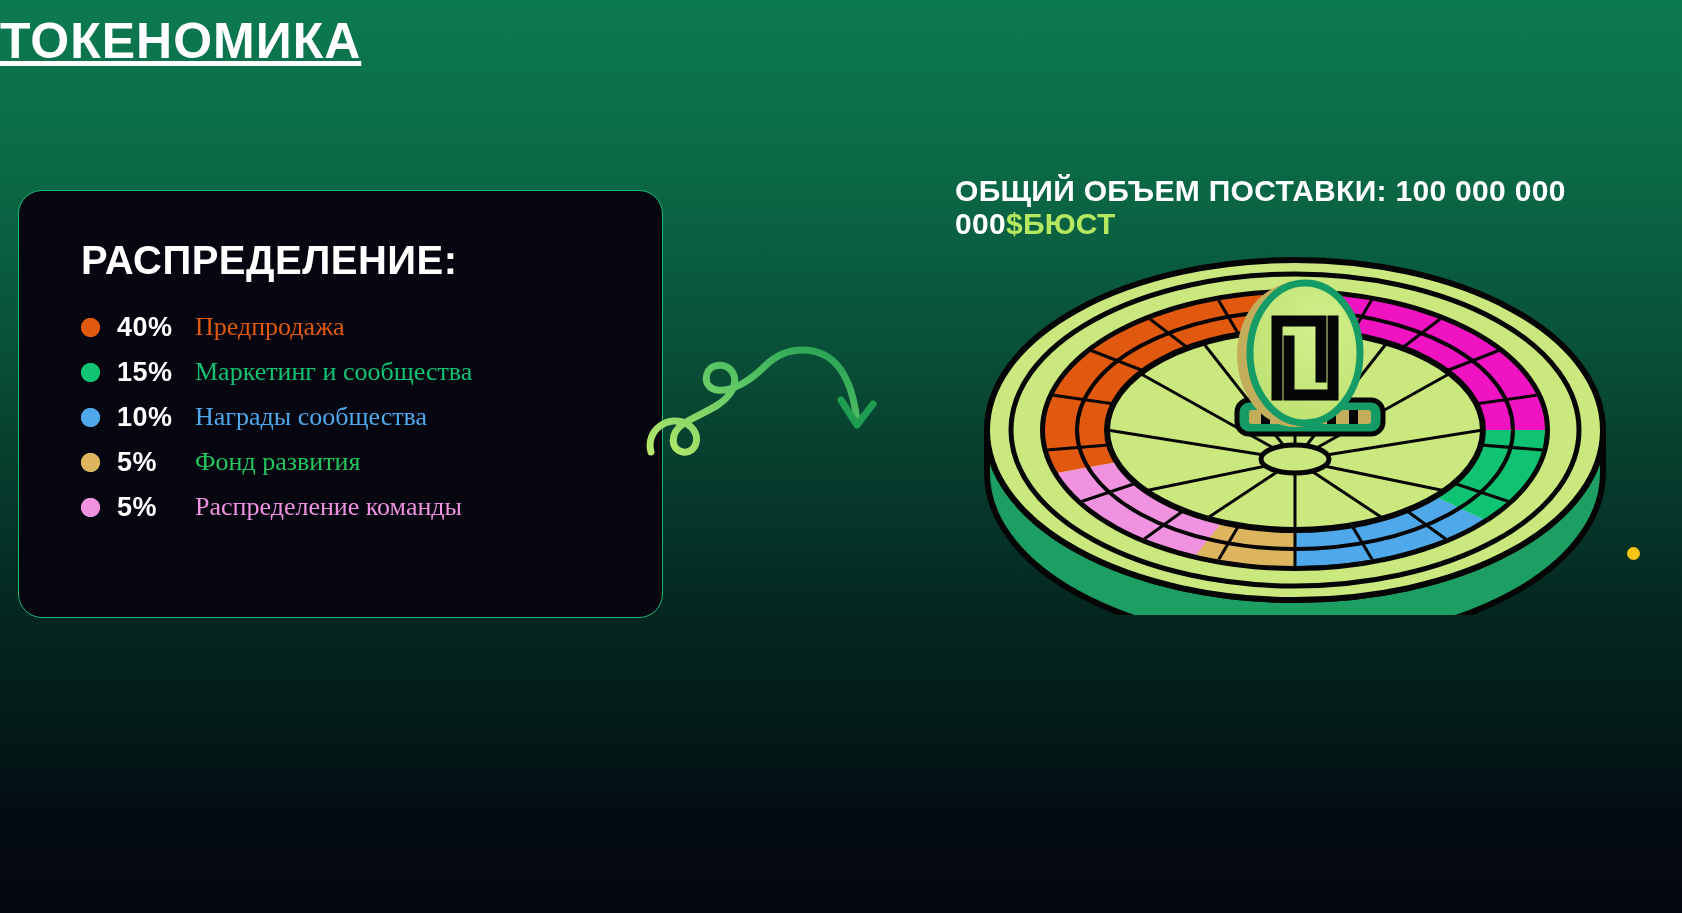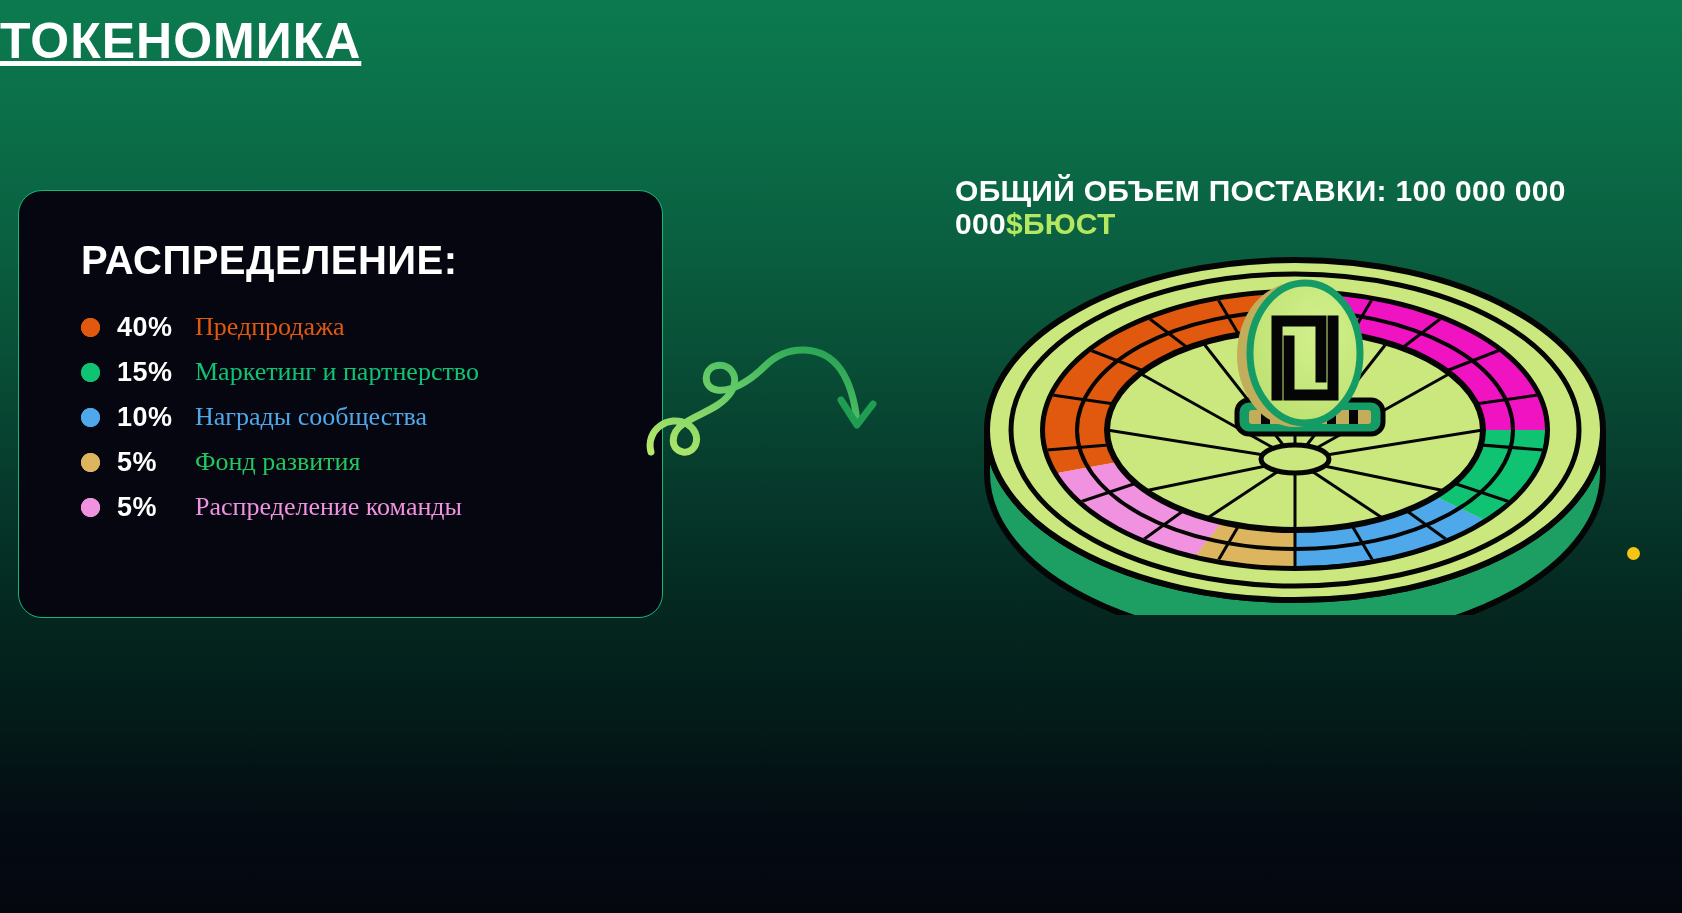--- a/index.html
+++ b/index.html
@@ -167,21 +167,21 @@
       <div class="legend-row">
         <span class="legend-dot" style="background:#e0590f"></span>
         <span class="legend-pct">40%</span>
         <span class="legend-label" style="color:#e0590f">Предпродажа</span>
       </div>
 
 
       <div class="legend-row">
         <span class="legend-dot" style="background:#10c373"></span>
         <span class="legend-pct">15%</span>
-        <span class="legend-label" style="color:#10c373">Маркетинг и партнерство</span>
+        <span class="legend-label" style="color:#10c373">Маркетинг и сообщества</span>
       </div>
 
       <div class="legend-row">
         <span class="legend-dot" style="background:#4ea8ea"></span>
         <span class="legend-pct">10%</span>
         <span class="legend-label" style="color:#4ea8ea">Награды сообщества</span>
       </div>
 
       <div class="legend-row">
         <span class="legend-dot" style="background:#dcb55e"></span>

